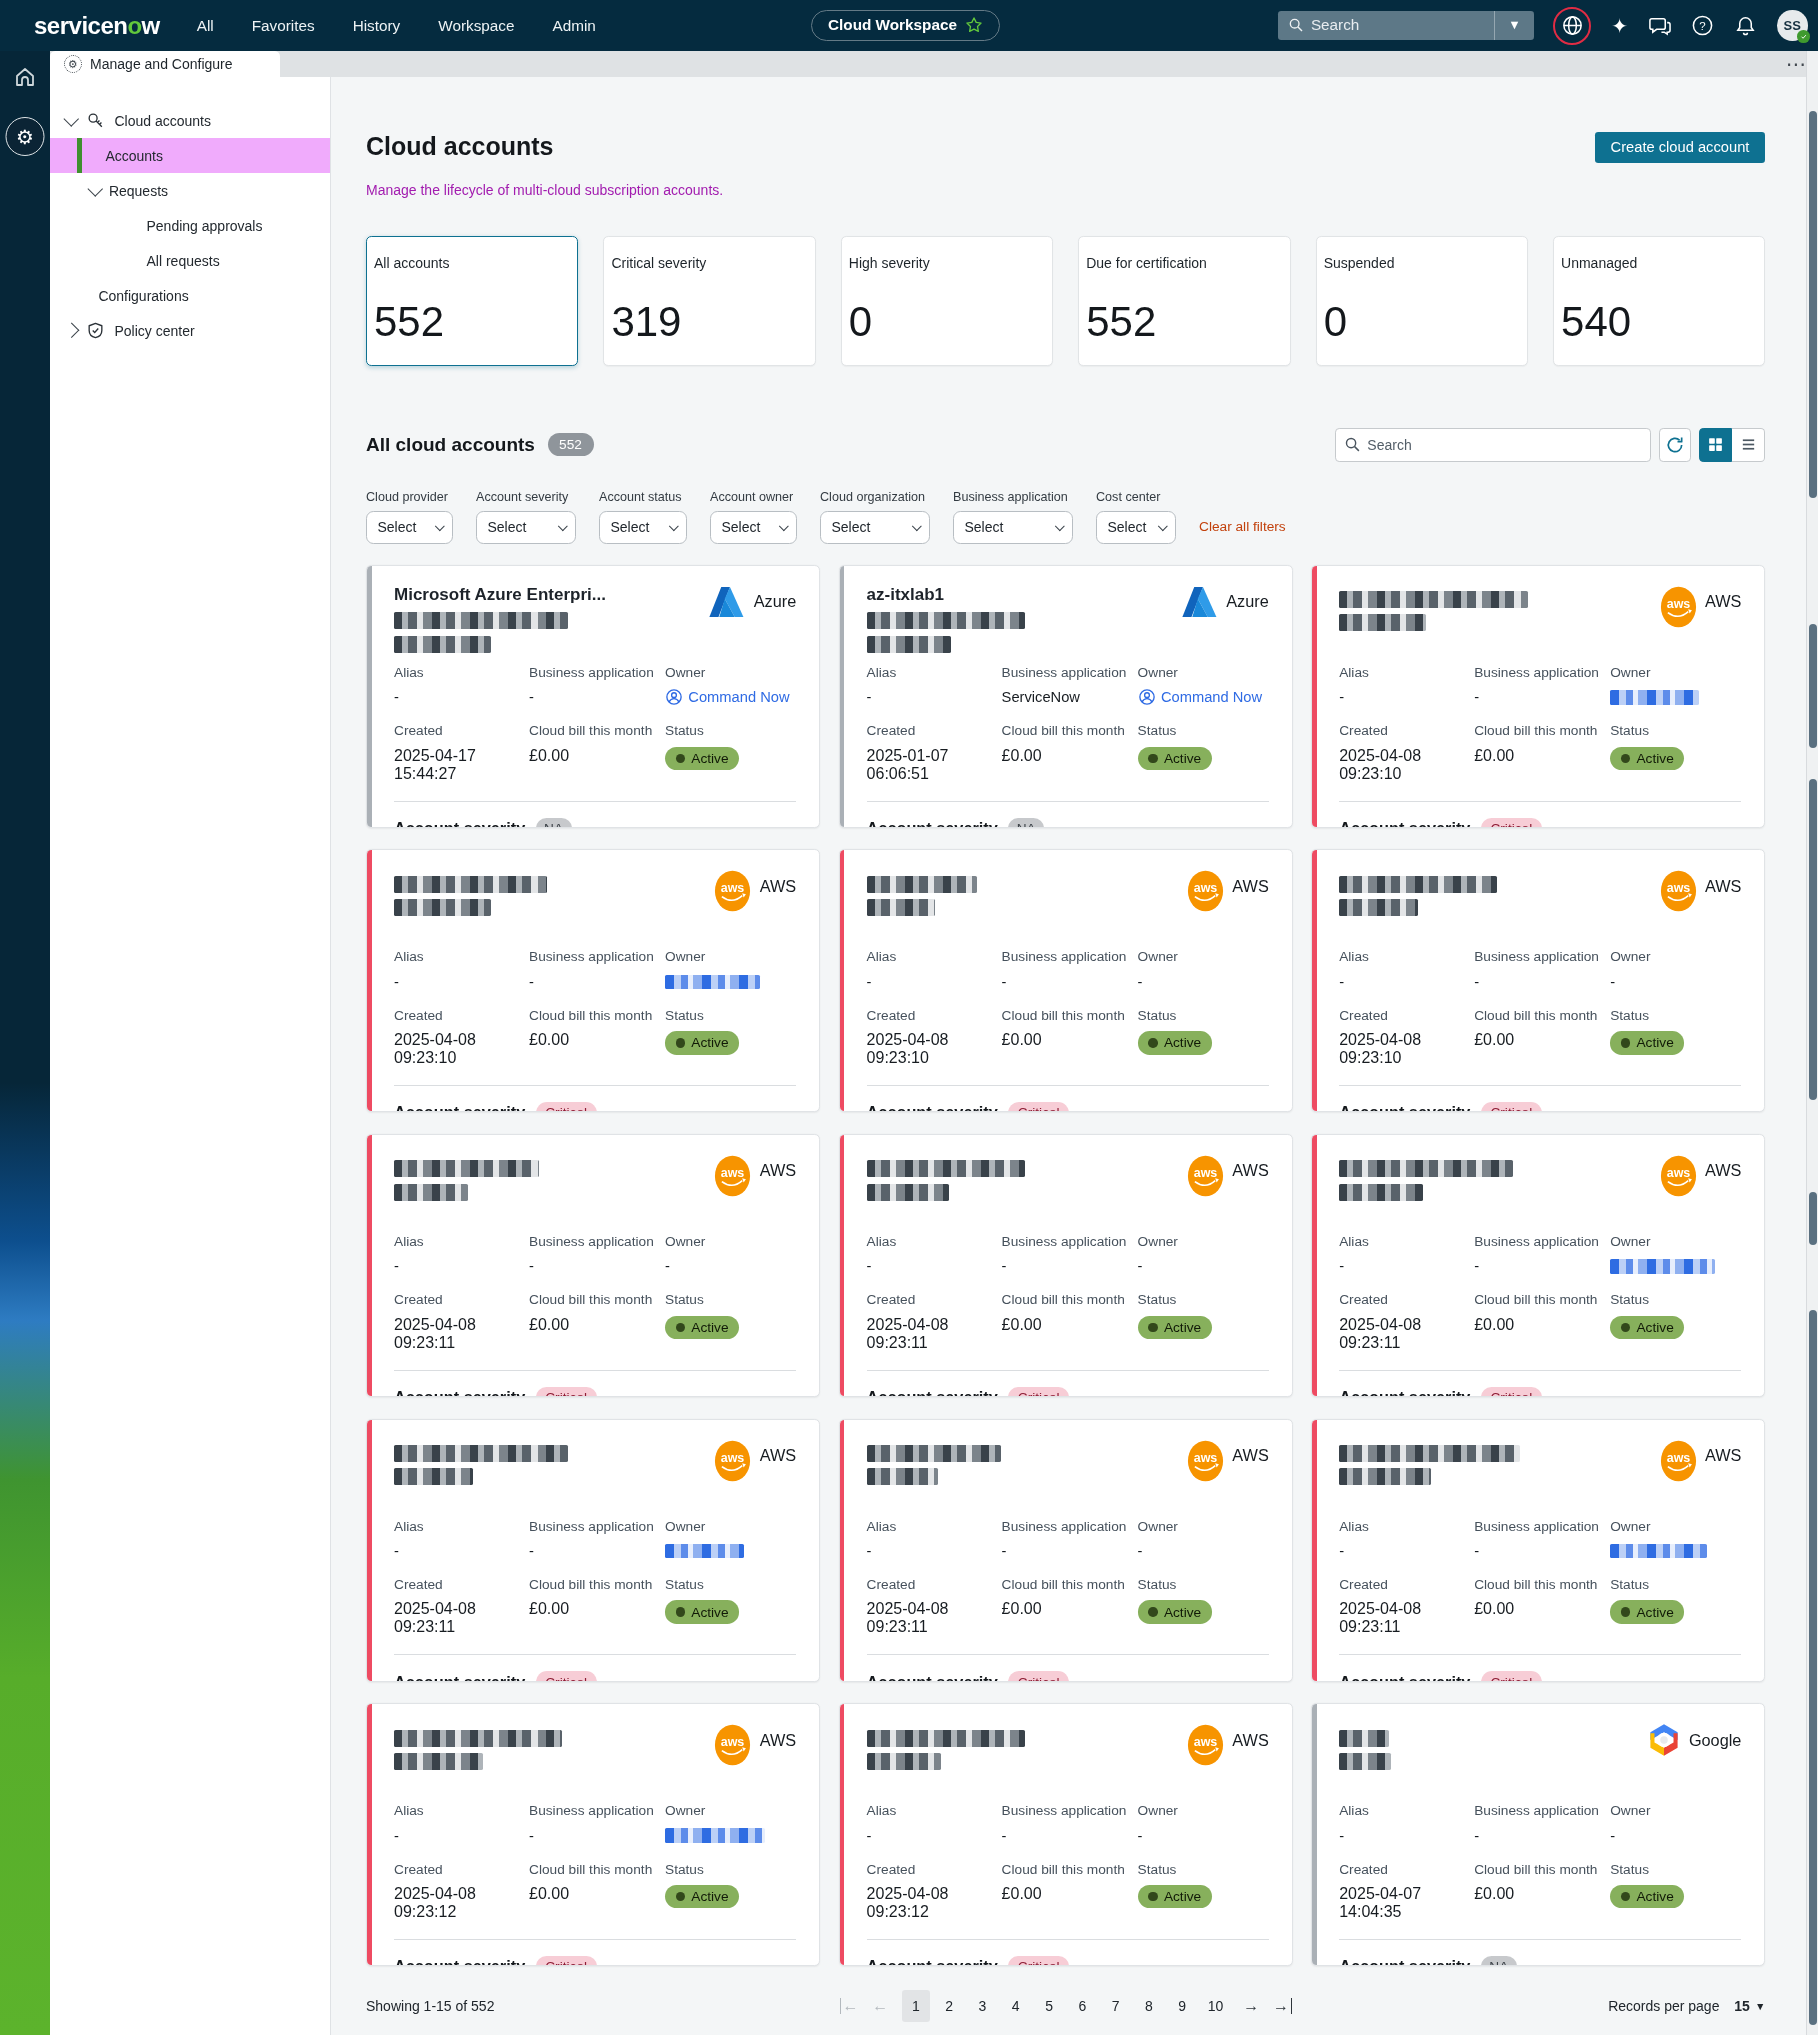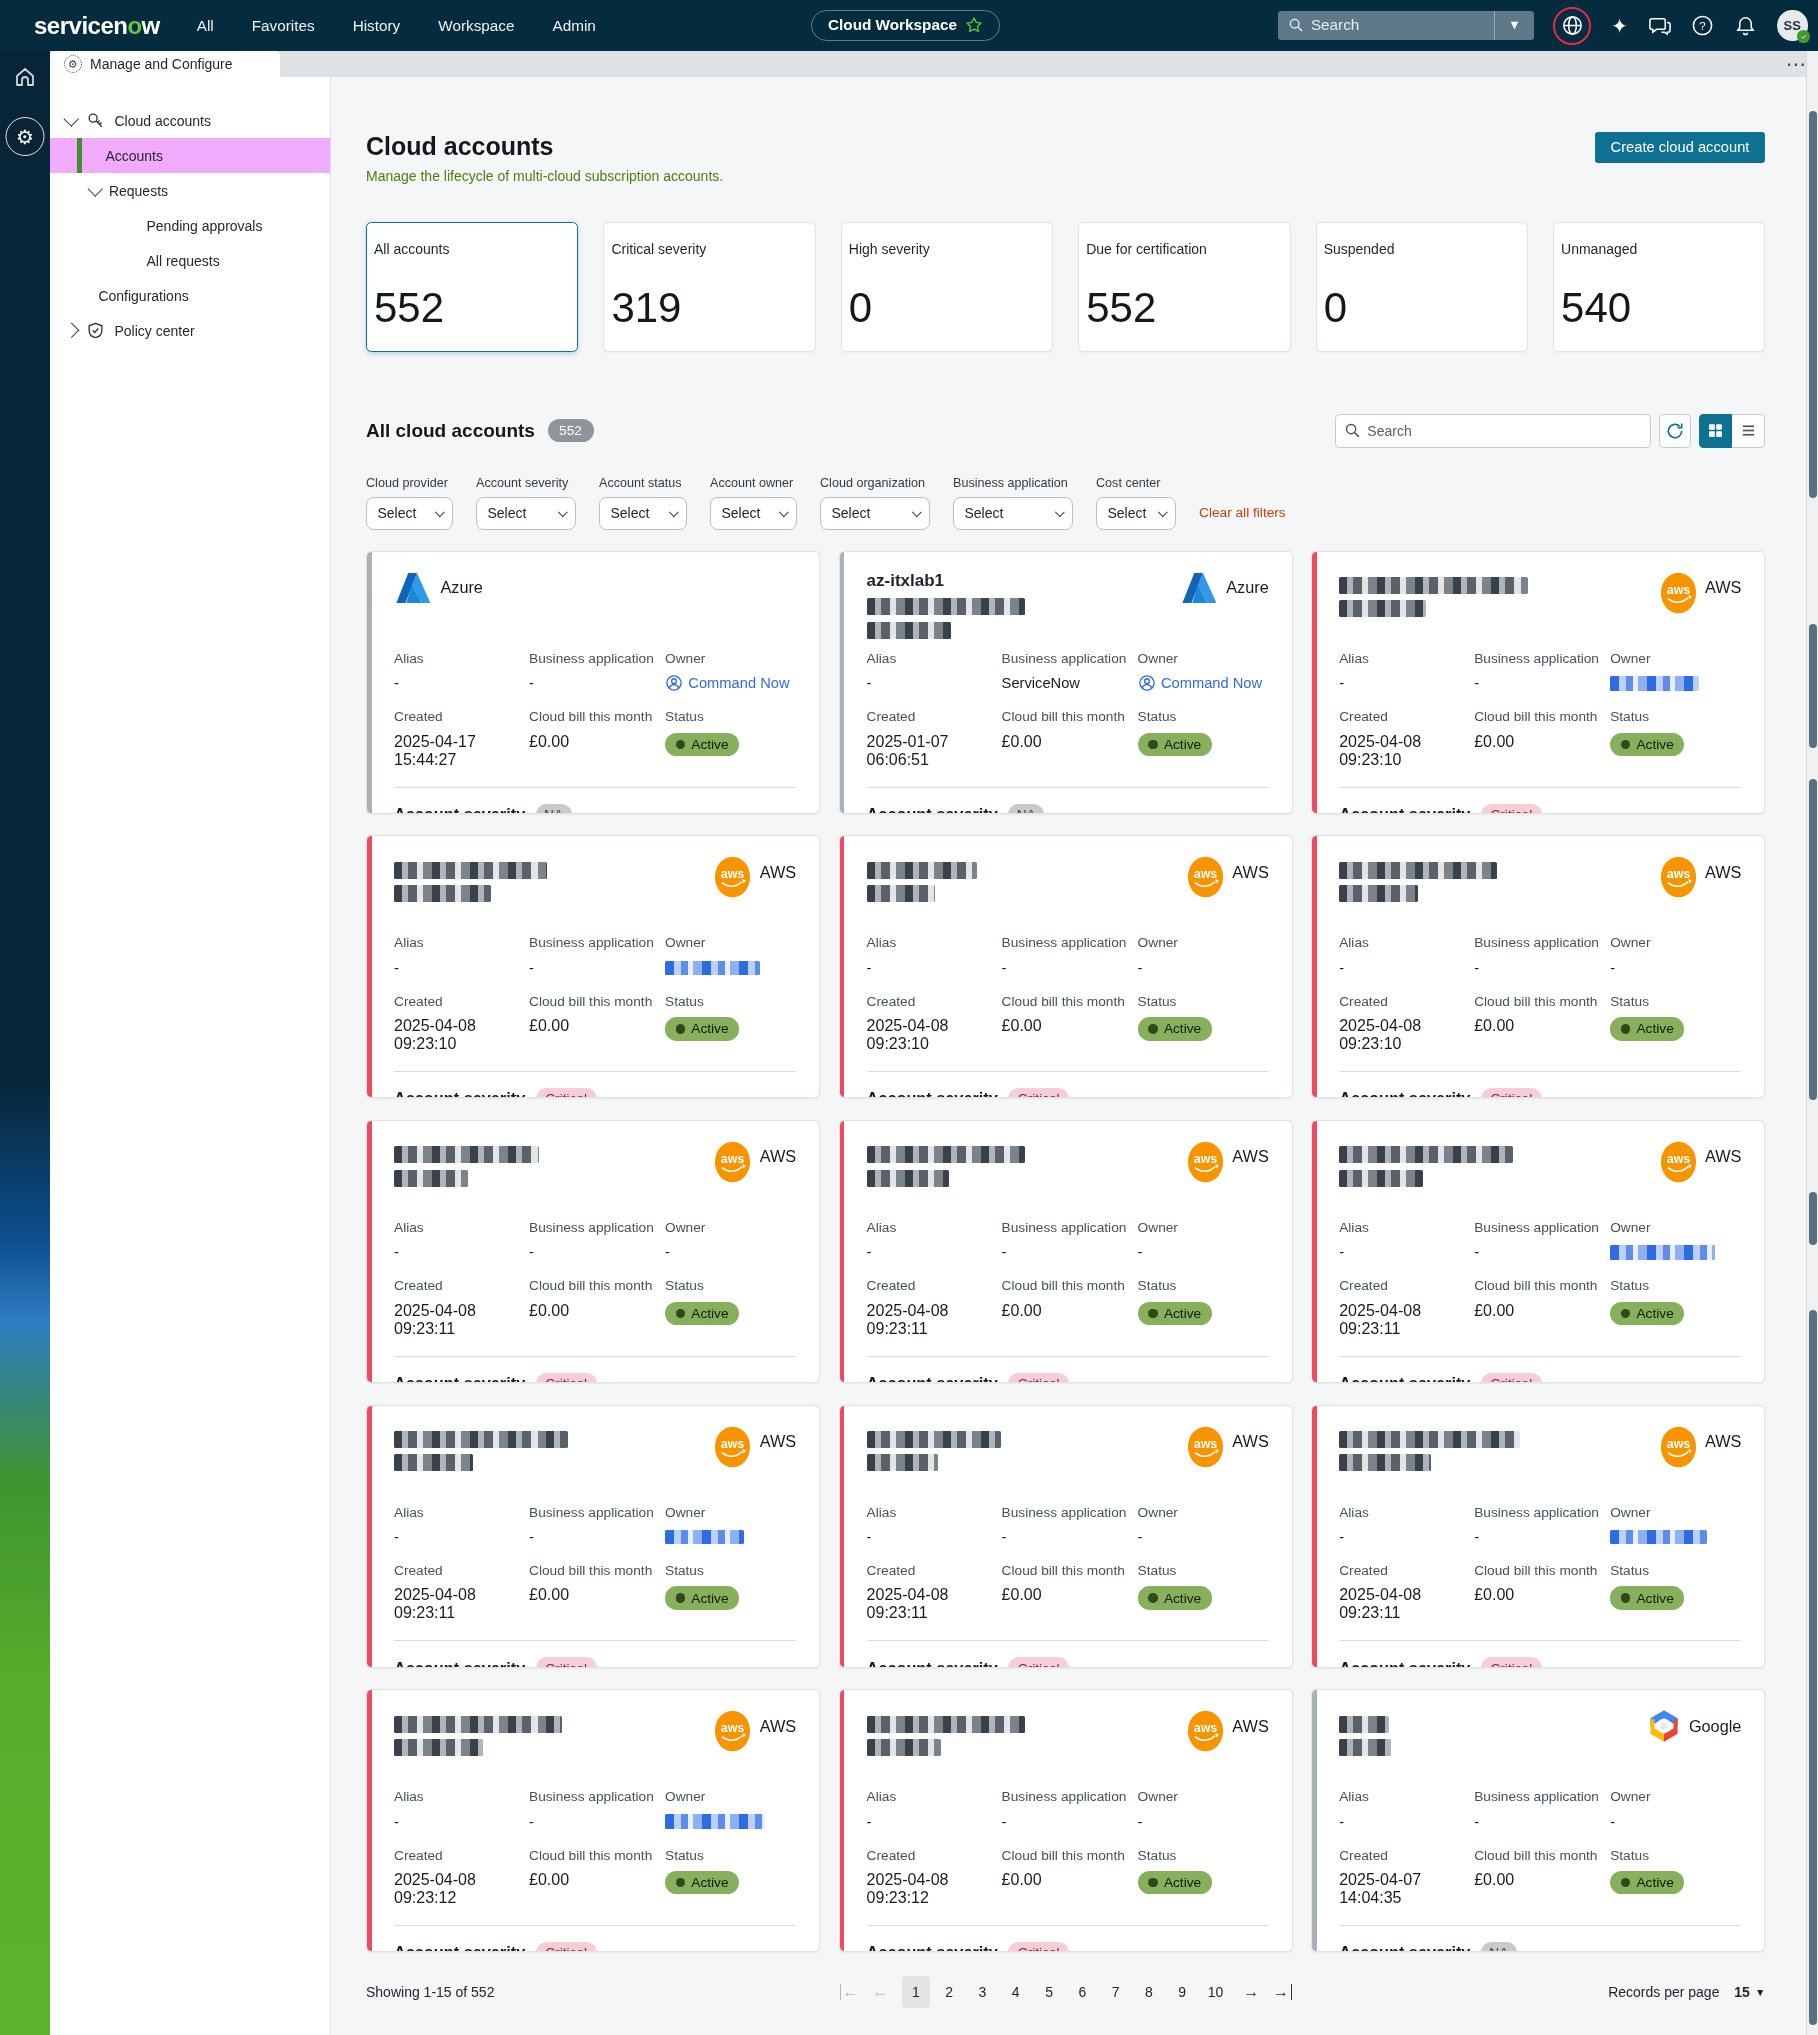--- a/index.html
+++ b/index.html
@@ -89,21 +89,21 @@
 
   
   .content { position:absolute; top:77px; left:331px; right:11.6px; bottom:0; background:#f4f6f7; padding:0 41px 0 35px; overflow:hidden; }
 
   .head-row { margin-top:55px; display:flex; align-items:flex-start; justify-content:space-between; }
   .page-title { font-size:25px; font-weight:bold; color:#14181c; }
   .btn-primary {
     background:#0e7191; color:#fff; font-size:14.7px; border:none; border-radius:3.2px;
     height:30.5px; padding:0 16px; font-family:inherit; cursor:pointer;
   }
-  .page-sub { margin-top:5px; font-size:14px; color:#4d7c0f; }
+  .page-sub { margin-top:19px; font-size:14px; color:#a21caf; }
 
   .stats { margin-top:38px; display:flex; gap:25px; }
   .stat {
     flex:1; height:130px; background:#fff; border:0.5px solid #e1e4e6; border-radius:5.3px;
     padding:18px 7px; display:flex; flex-direction:column; justify-content:space-between; cursor:pointer;
     box-shadow:0 0.5px 1.1px rgba(0,0,0,.04);
   }
   .stat.selected { border:1.6px solid #0e7191; box-shadow:0 1.1px 4.2px rgba(13,113,145,.25); }
   .stat-label { font-size:14px; color:#1d242a; }
   .stat-value { font-size:42px; font-weight:300; color:#14181c; line-height:1; margin-bottom:3.2px; }
@@ -438,20 +438,25 @@
           <span class="chev"></span>
        </div>
      </div>
       <div class="clear-filters">Clear all filters</div>
     </div>
 
   <div class="grid">
       <div class="card sev-na">
       <div class="stripe"></div>
       <div class="card-top">
+        <div class="titles">
+            <div class="card-title">Microsoft Azure Enterpri...</div>
+            <span class="redact" style="width:174px"></span>
+            <span class="redact" style="width:97px"></span>
+          </div>
         <div class="provider">
           <svg width="38" height="34" viewBox="0 0 96 84">
               <path d="M36 4h22L29 80H6z" fill="#1064bc"></path>
               <path d="M58 4l34 76H70L45 34z" fill="#2f9be8"></path>
               <path d="M45 34l25 46H31z" fill="#1988d9"></path>
             </svg>
             <span class="provider-label">Azure</span>
         </div>
       </div>
       <div class="frow">

